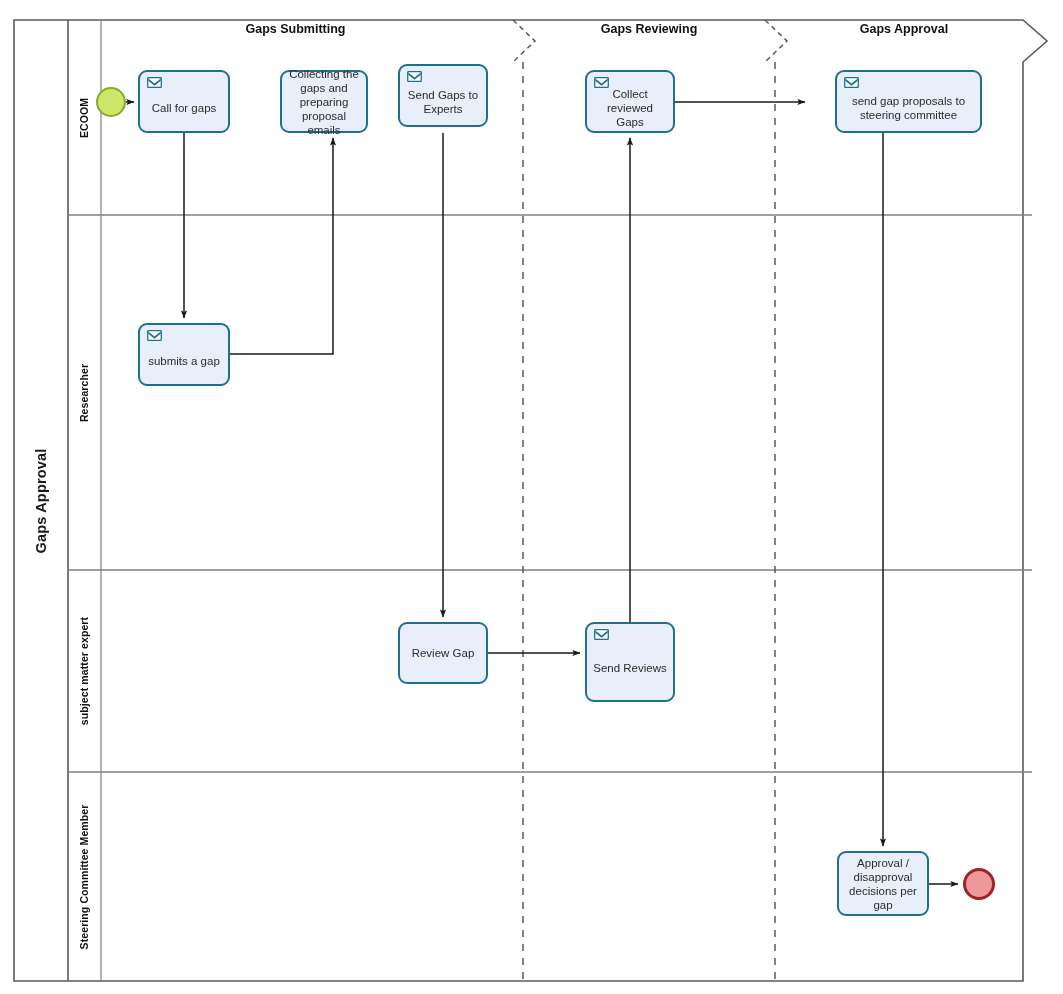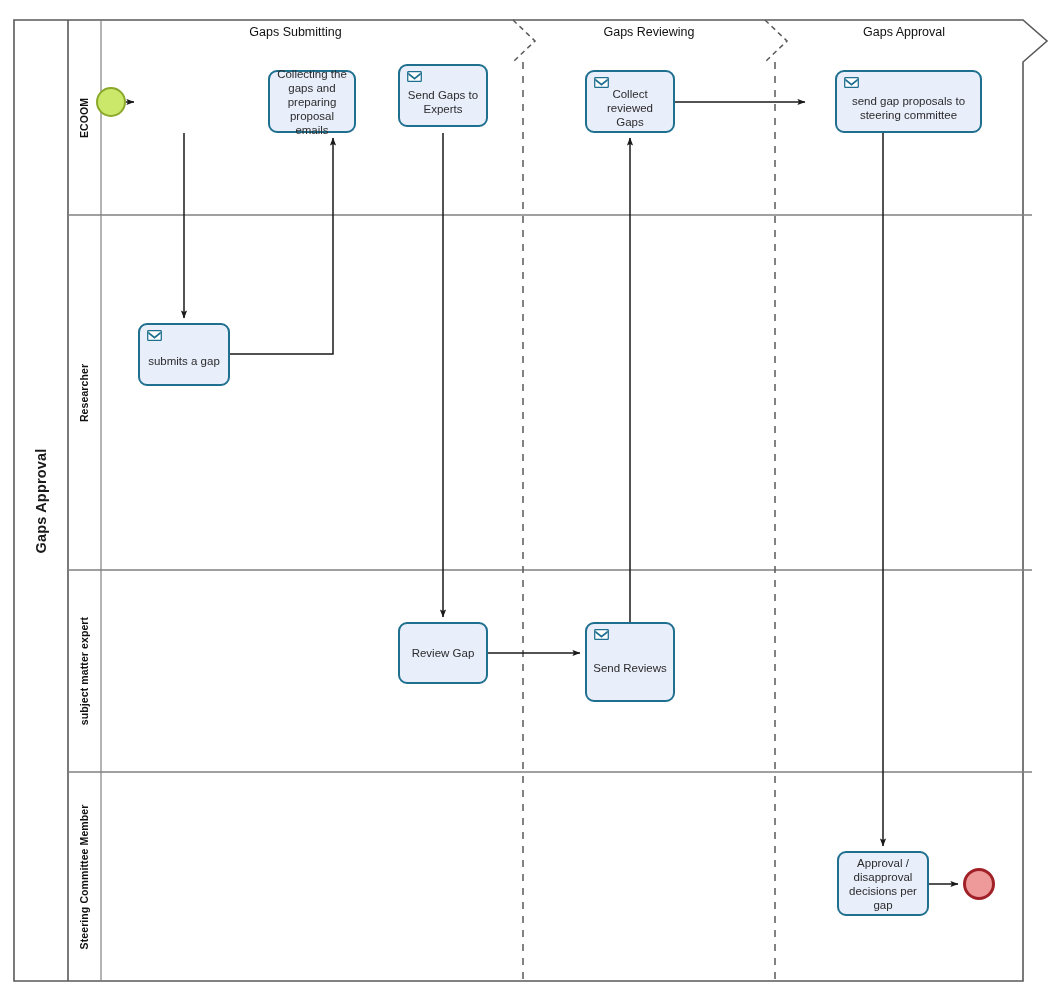--- a/index.html
+++ b/index.html
@@ -62,24 +62,23 @@
     font-weight: bold;
     color: #111111;
     letter-spacing: .1px;
   }
   
   .phase-head {
     position: absolute;
     top: 22px;
     height: 20px;
     display: flex;
-    align-items: center;
     justify-content: center;
     font-size: 12.5px;
-    font-weight: normal;
+    font-weight: bold;
     color: #111111;
     pointer-events: none;
   }
   
   .task {
     position: absolute;
     box-sizing: border-box;
     background: #e9eefb;
     border: 2px solid #1f6f8f;
     border-radius: 9px;
@@ -196,22 +195,29 @@
   <div class="phase-head" style="left:523px;width:252px;">
     <span>Gaps Reviewing</span>
   </div>
   <div class="phase-head" style="left:775px;width:258px;">
     <span>Gaps Approval</span>
   </div>
 
   <div class="event start" style="left:96px;top:87px;width:30px;height:30px;"></div>
   <div class="event end" style="left:963px;top:868px;width:32px;height:32px;"></div>
 
-
-  <div class="task" style="left:268px;top:70px;width:88px;height:63px;">
+  <div class="task has-icon" style="left:138px;top:70px;width:92px;height:63px;">
+    <svg class="msg-icon" viewBox="0 0 16 12">
+      <rect x="0.6" y="0.6" width="14.8" height="10.8" rx="1" fill="#ffffff" stroke="#1f6f8f" stroke-width="1.4"></rect>
+      <path d="M1.2,1.6 L8,7.2 L14.8,1.6 L14.8,4.2 L8,9.6 L1.2,4.2 Z" fill="#1f6f8f"></path>
+    </svg>
+    <span class="task-label">Call for gaps</span>
+  </div>
+
+  <div class="task" style="left:280px;top:70px;width:88px;height:63px;">
     <span class="task-label">Collecting the gaps and preparing proposal emails</span>
   </div>
 
   <div class="task has-icon" style="left:398px;top:64px;width:90px;height:63px;">
     <svg class="msg-icon" viewBox="0 0 16 12">
       <rect x="0.6" y="0.6" width="14.8" height="10.8" rx="1" fill="#ffffff" stroke="#1f6f8f" stroke-width="1.4"></rect>
       <path d="M1.2,1.6 L8,7.2 L14.8,1.6 L14.8,4.2 L8,9.6 L1.2,4.2 Z" fill="#1f6f8f"></path>
     </svg>
     <span class="task-label">Send Gaps to Experts</span>
   </div>

